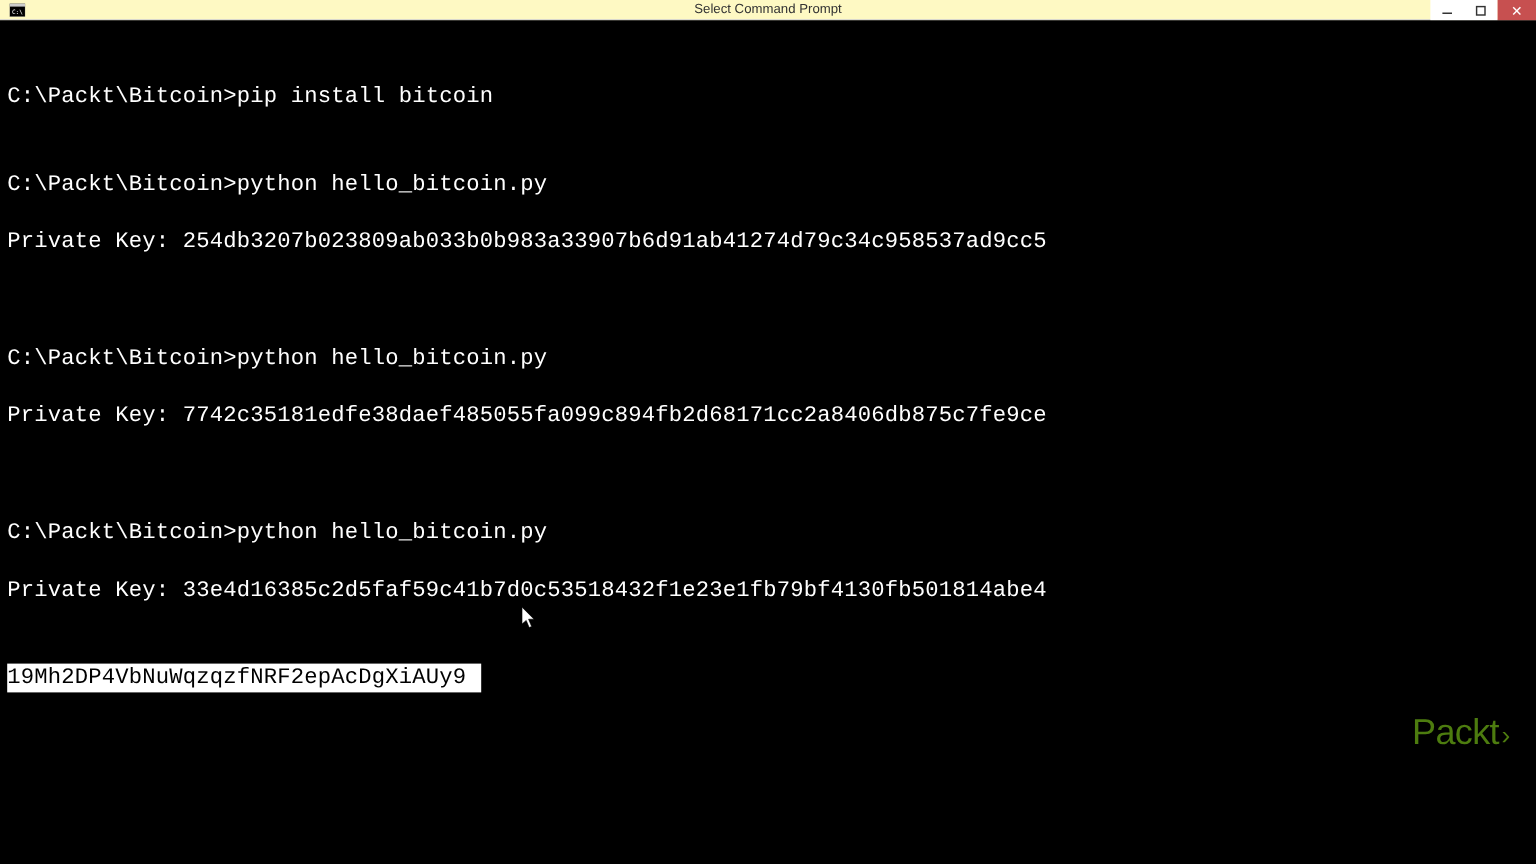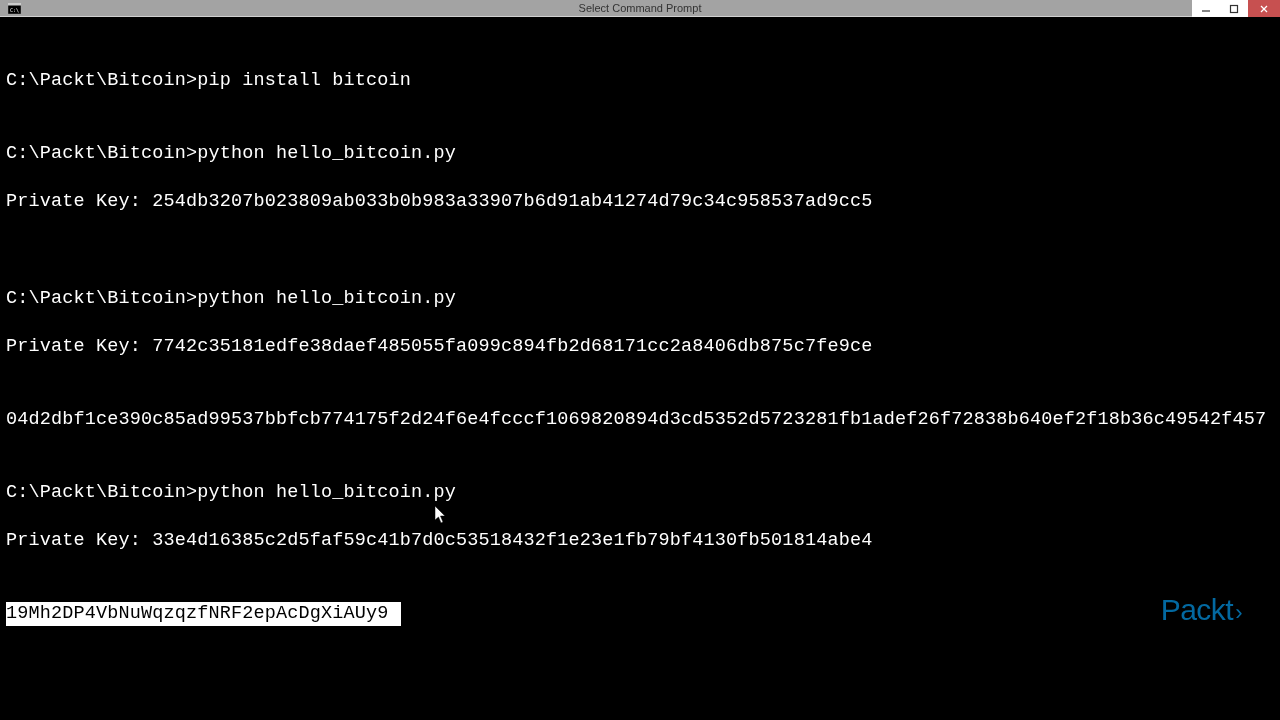--- a/index.html
+++ b/index.html
@@ -6,21 +6,21 @@
   body {
     width: 1280px;
     height: 720px;
     background: #000;
     overflow: hidden;
     font-family: Arial, sans-serif;
     position: relative;
   }
   .titlebar {
     height: 17px;
-    background: #a3a3a3;
+    background: #fef9c3;
     display: flex;
     align-items: center;
     position: relative;
     border-bottom: 1px solid #d0d0d0;
   }
   .titlebar-icon {
     width: 16px;
     height: 16px;
     margin-left: 6px;
     display: flex;
@@ -81,26 +81,26 @@
   .mouse-pointer {
     position: absolute;
     left: 390px;
     top: 465px;
     width: 12px;
     height: 18px;
     pointer-events: none;
   }
   .logo {
     position: absolute;
-    right: 38px;
+    right: 22px;
     bottom: 12px;
     font-family: Arial, sans-serif;
     font-size: 30px;
     font-weight: 500;
-    color: #0369a1;
+    color: #4d7c0f;
     letter-spacing: -0.5px;
   }
   .logo .chev {
     font-size: 22px;
     margin-left: 2px;
   }
 </style>
 </head>
 <body>
 
@@ -136,21 +136,20 @@
 <div class="terminal">
 <div class="terminal-line">C:\Packt\Bitcoin&gt;pip install bitcoin</div>
 <div class="terminal-line"></div>
 <div class="terminal-line">C:\Packt\Bitcoin&gt;python hello_bitcoin.py</div>
 <div class="terminal-line">Private Key: 254db3207b023809ab033b0b983a33907b6d91ab41274d79c34c958537ad9cc5</div>
 <div class="terminal-line"></div>
 <div class="terminal-line"></div>
 <div class="terminal-line">C:\Packt\Bitcoin&gt;python hello_bitcoin.py</div>
 <div class="terminal-line">Private Key: 7742c35181edfe38daef485055fa099c894fb2d68171cc2a8406db875c7fe9ce</div>
 <div class="terminal-line"></div>
-<div class="terminal-line">04d2dbf1ce390c85ad99537bbfcb774175f2d24f6e4fcccf1069820894d3cd5352d5723281fb1adef26f72838b640ef2f18b36c49542f457</div>
 <div class="terminal-line"></div>
 <div class="terminal-line">C:\Packt\Bitcoin&gt;python hello_bitcoin.py</div>
 <div class="terminal-line">Private Key: 33e4d16385c2d5faf59c41b7d0c53518432f1e23e1fb79bf4130fb501814abe4</div>
 <div class="terminal-line"></div>
 <div class="terminal-line"><span class="highlight">19Mh2DP4VbNuWqzqzfNRF2epAcDgXiAUy9</span></div>
 
 
 
   <div class="mouse-pointer">
     <svg width="12" height="18" viewBox="0 0 12 18">

